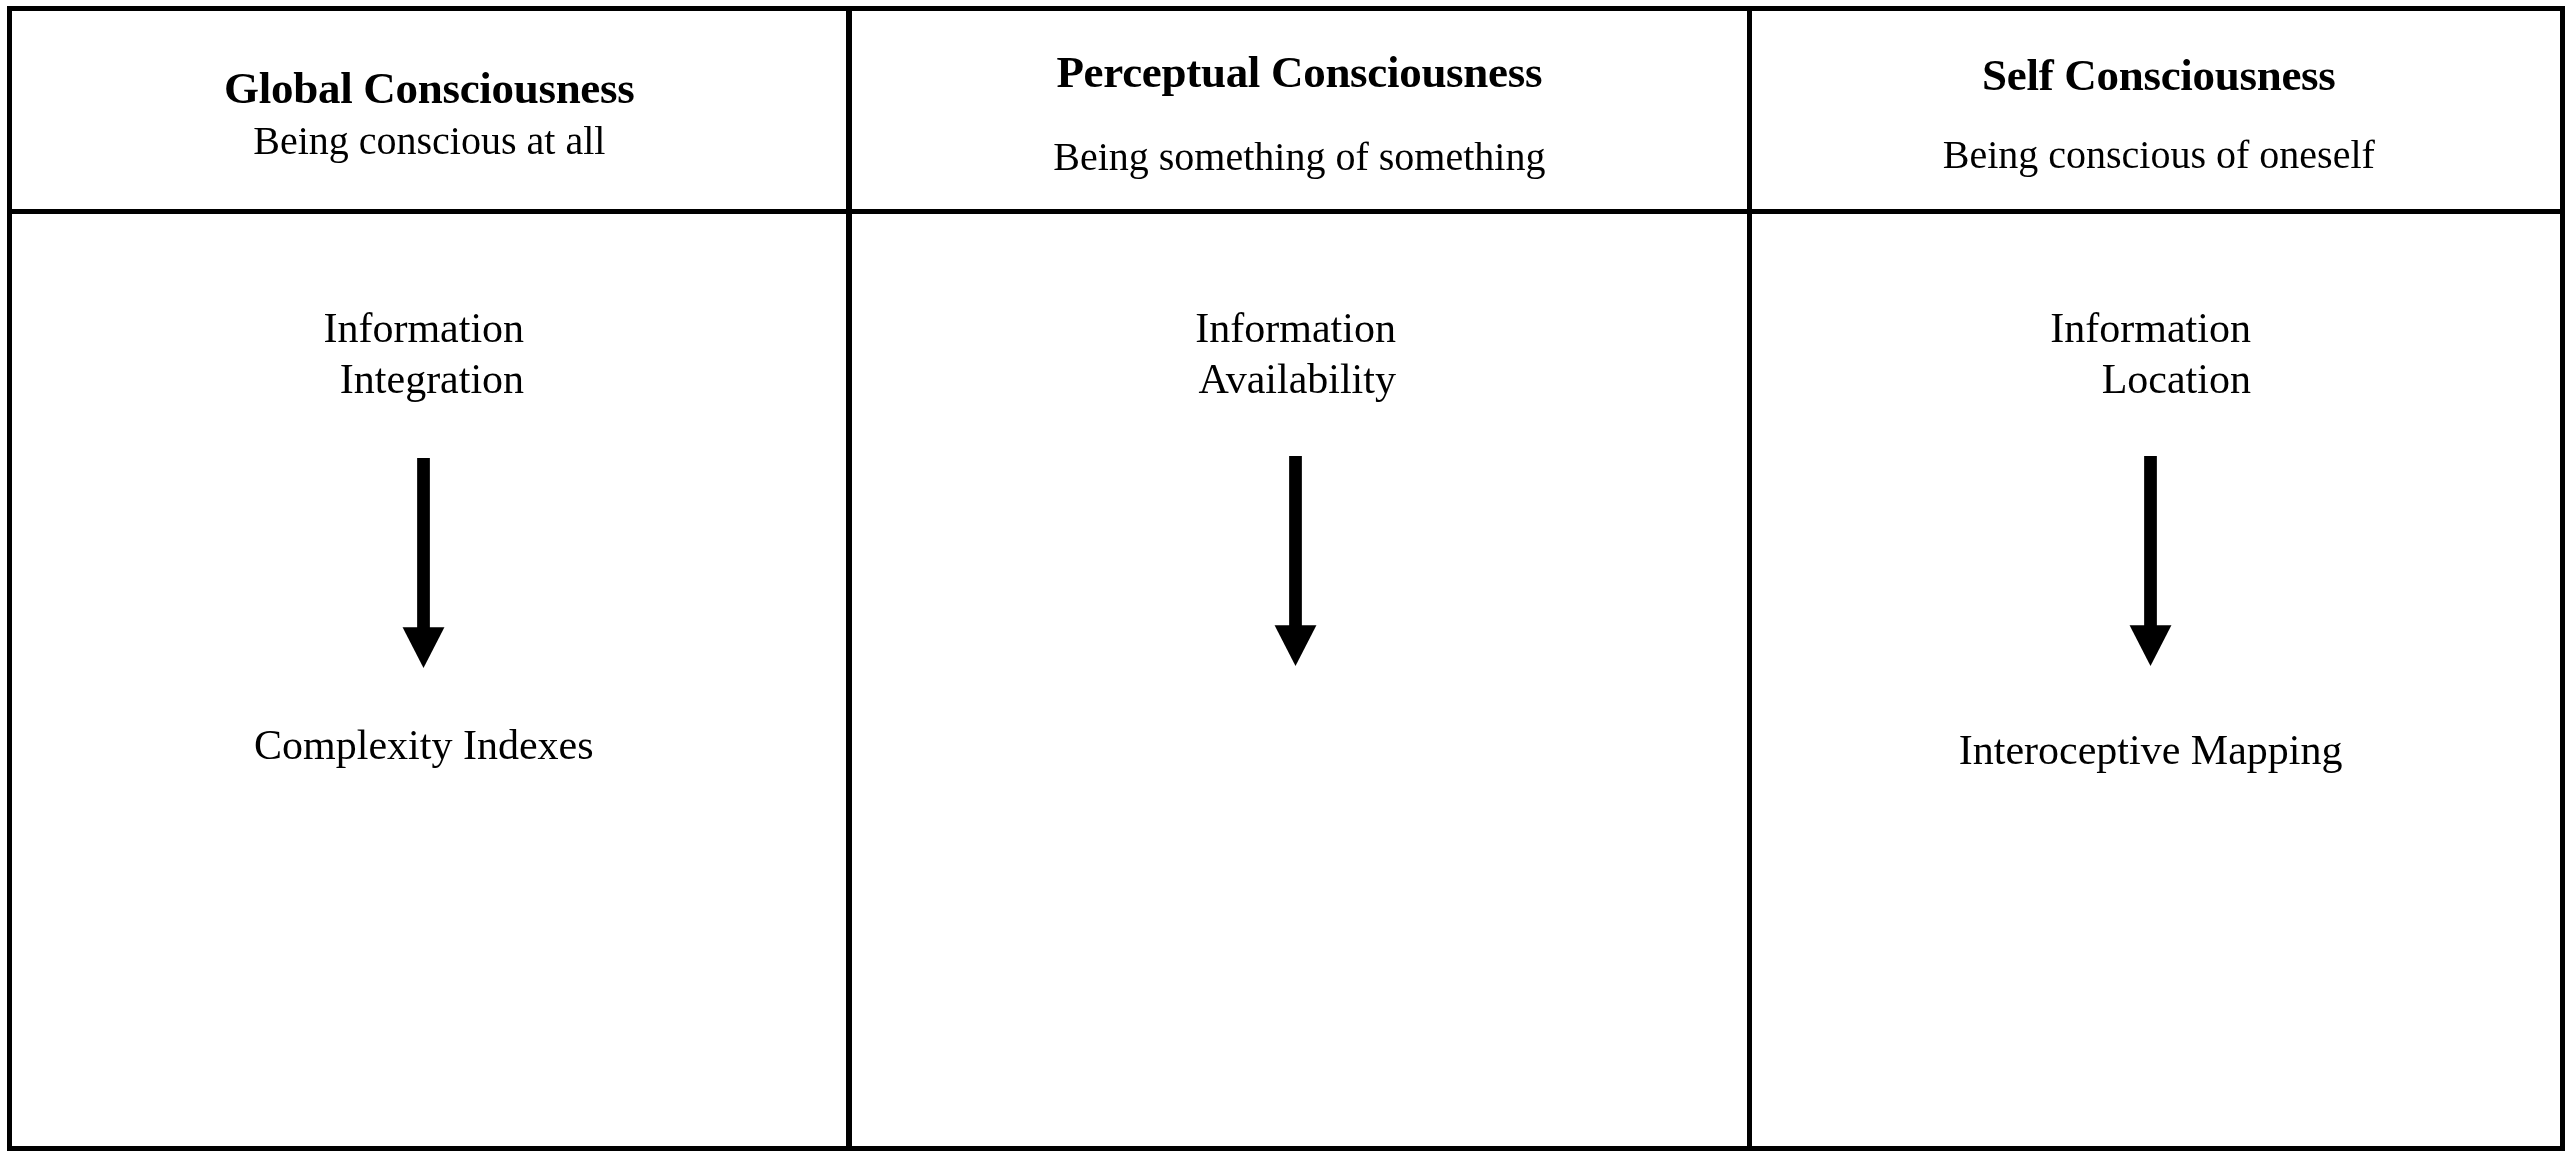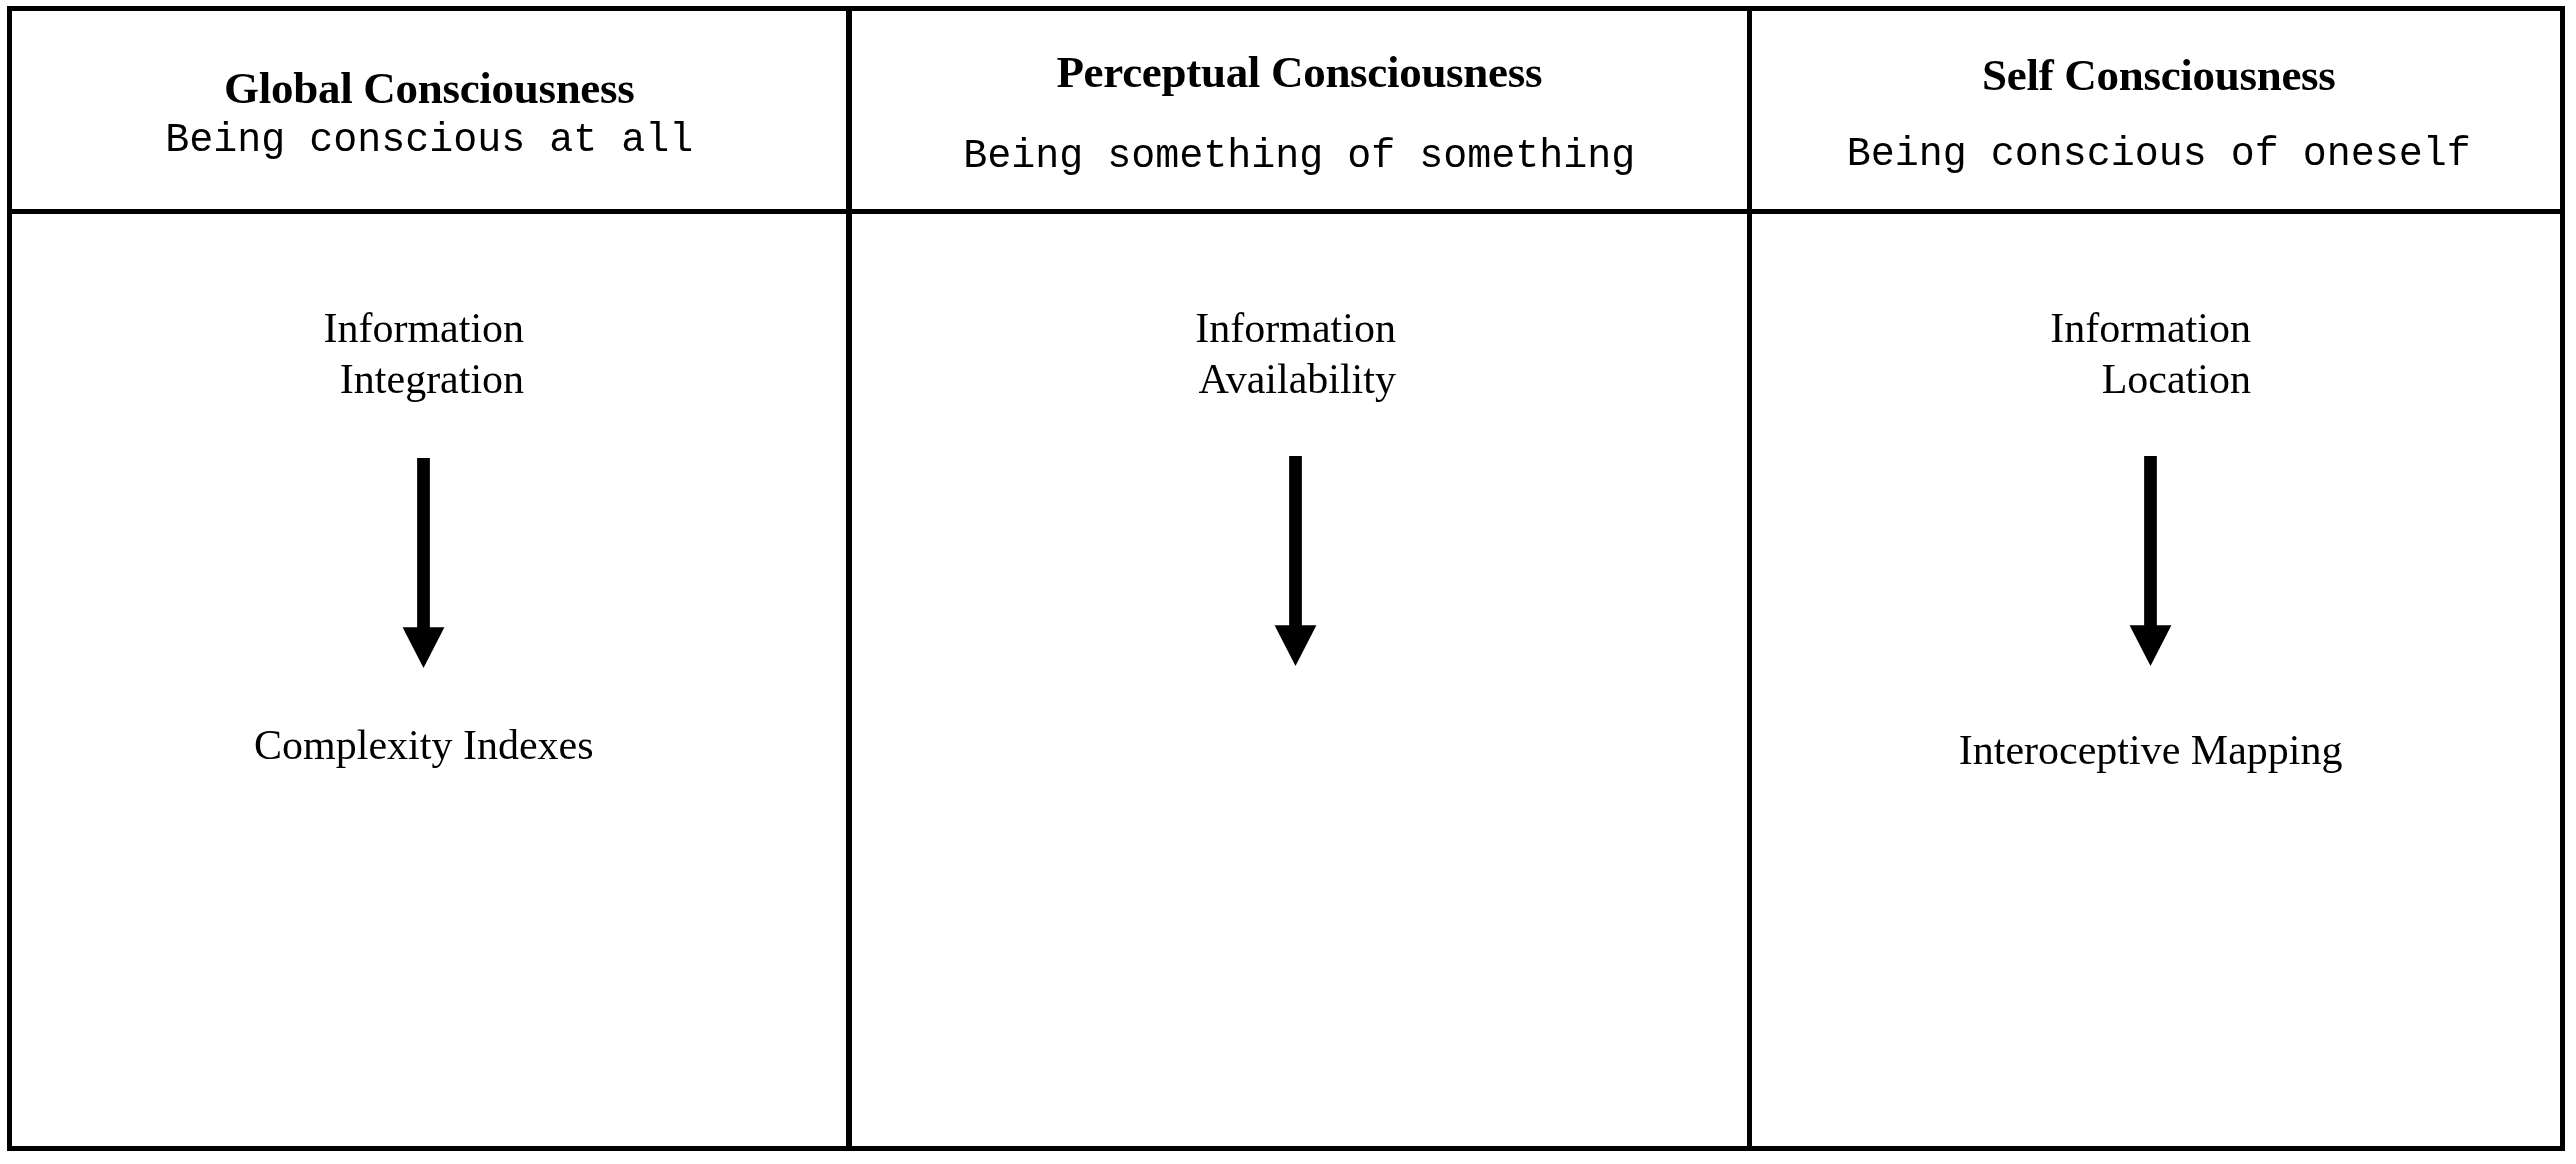--- a/index.html
+++ b/index.html
@@ -69,21 +69,20 @@
     line-height: 1.12;
     letter-spacing: -0.3px;
     white-space: nowrap;
   }
   .head-sub {
     font-size: 40px;
     font-weight: normal;
     line-height: 1.18;
     white-space: nowrap;
     margin-top: 3.6px;
-    font-family: Liberation Mono, monospace;
   }
 
   
   .body-cell {
     grid-row: 3;
     position: relative;
     box-sizing: border-box;
   }
   .body-cell-1 { grid-column: 1; }
   .body-cell-2 { grid-column: 3; }

